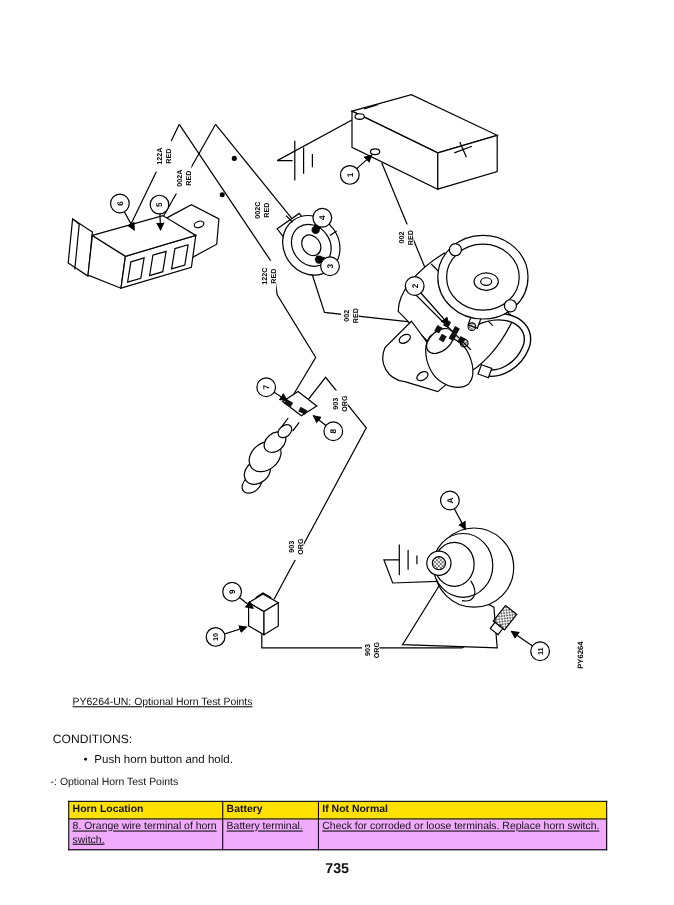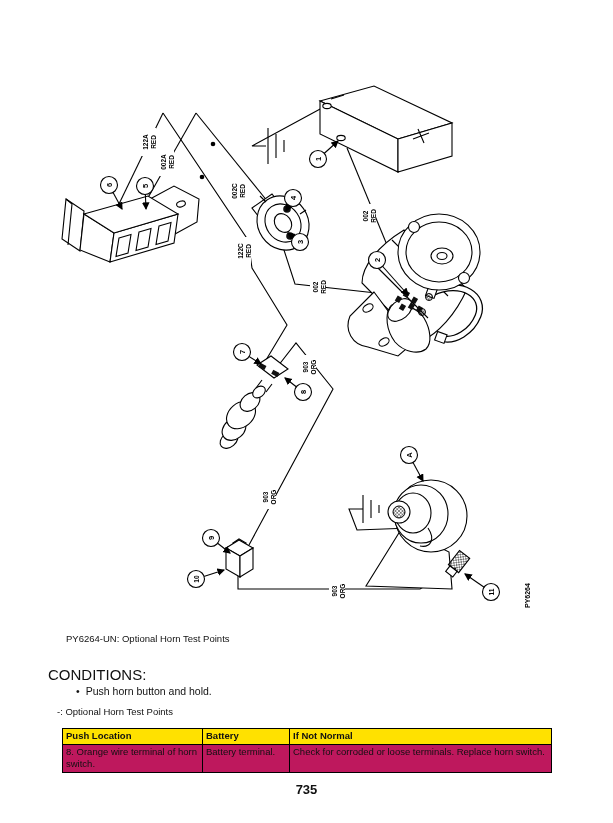--- a/index.html
+++ b/index.html
@@ -5,30 +5,30 @@
   html,body{margin:0;padding:0;background:#fff;}
   .page{position:relative;width:613px;height:823px;background:#fff;overflow:hidden;
         font-family:"Liberation Sans",sans-serif;color:#111;}
   .fig-wrap{position:absolute;left:0;top:0;width:613px;height:625px;}
   svg .ln{stroke:#000;stroke-width:1.1;fill:none;}
   svg .comp{stroke:#000;stroke-width:1.1;fill:#fff;}
   svg .dark{fill:#111;stroke:none;}
   svg .wlab{font:bold 6.5px "Liberation Sans",sans-serif;fill:#000;text-anchor:middle;}
   svg .co{font:bold 7.5px "Liberation Sans",sans-serif;fill:#000;text-anchor:middle;}
   svg .figcode{font:bold 7px "Liberation Sans",sans-serif;fill:#000;}
-  .caption{position:absolute;left:66px;top:633px;font-size:9.5px;}
-  .cond-head{position:absolute;left:48px;top:666px;font-size:15px;}
+  .caption{position:absolute;left:66px;top:633px;font-size:9.5px;text-decoration:underline;}
+  .cond-head{position:absolute;left:48px;top:666px;font-size:11px;}
   .cond-bullet{position:absolute;left:76px;top:685px;font-size:10.5px;}
   .cond-bullet .dot{margin-right:6px;}
-  .tbl-title{position:absolute;left:57px;top:706px;font-size:9.5px;text-align:right;}
+  .tbl-title{position:absolute;left:46px;top:706px;font-size:9.5px;text-align:right;}
   table.testtbl{position:absolute;left:62px;top:728px;width:470px;border-collapse:collapse;
         border:1.5px solid #000;font-size:9.5px;table-layout:fixed;}
   table.testtbl td{border:1px solid #000;padding:1px 3px 2px 3px;vertical-align:top;line-height:12px;}
   table.testtbl .hd td{background:#FFE100;font-weight:bold;}
-  table.testtbl .dr td{background:#be185d;}
+  table.testtbl .dr td{background:#f0abfc;text-decoration:underline;}
   .c1{width:133px;} .c2{width:80px;} .c3{width:255px;margin-left:30px;}
   .pagenum{position:absolute;left:0;top:782px;width:613px;text-align:center;
         font-size:13px;font-weight:bold;}
 </style>
 </head>
 <body>
 
 <div class="page">
 
   <div class="fig-wrap">
@@ -271,21 +271,21 @@
 
   <div class="cond-bullet">
     <span class="dot">•</span><span>Push horn button and hold.</span>
   </div>
 
   <div class="tbl-title">-: Optional Horn Test Points</div>
 
   <table class="testtbl">
     <tbody>
         <tr class="hd">
-      <td class="c1">Push Location</td>
+      <td class="c1">Horn Location</td>
       <td class="c2">Battery</td>
       <td class="c3">If Not Normal</td>
     </tr>
     <tr class="dr">
       <td class="c1">8. Orange wire terminal of horn switch.</td>
       <td class="c2">Battery terminal.</td>
       <td class="c3">Check for corroded or loose terminals. Replace horn switch.</td>
     </tr>
   </tbody>
     </table>

